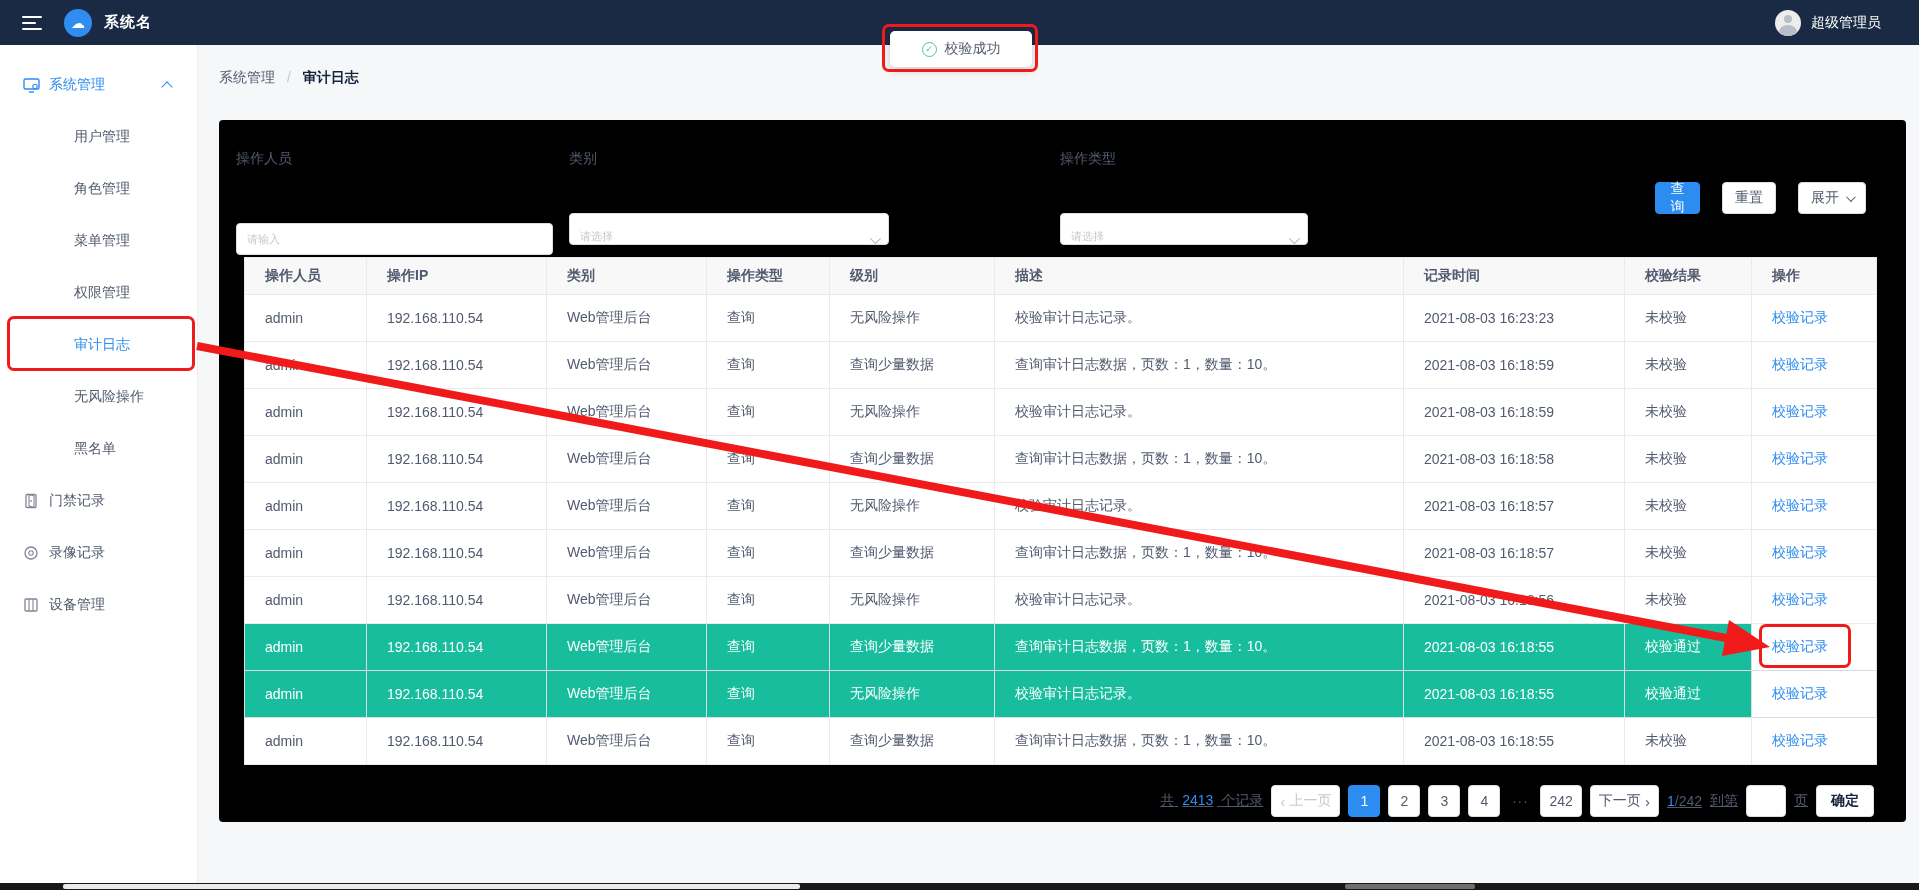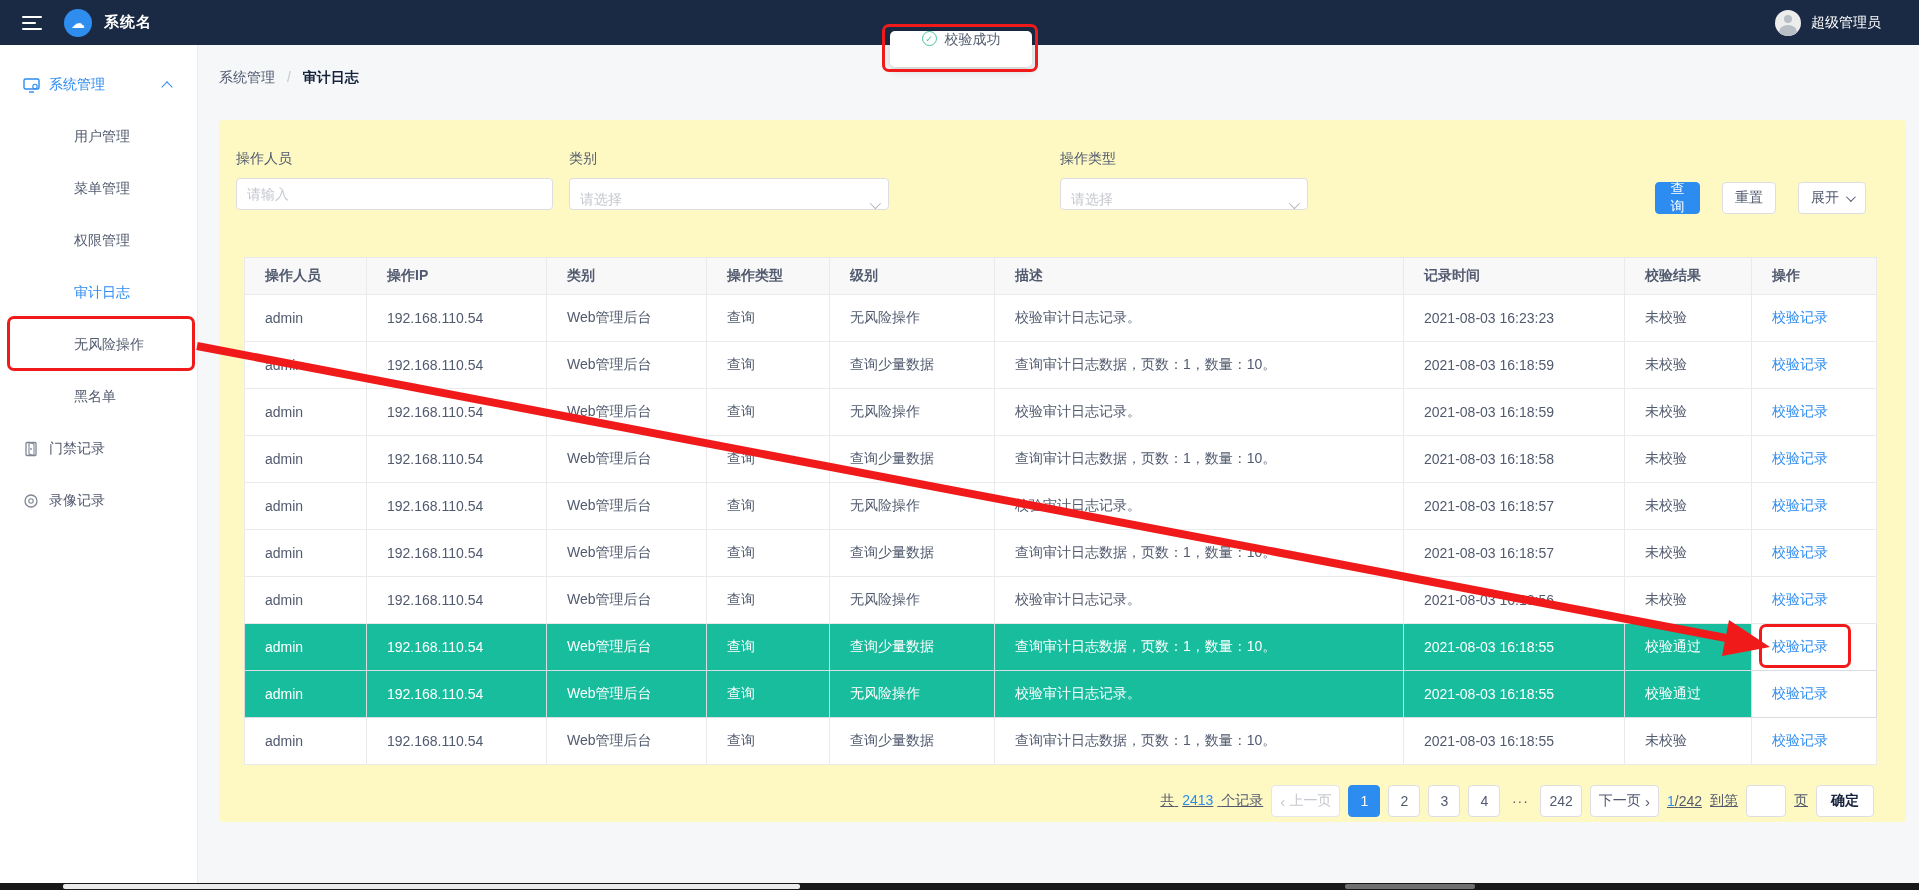--- a/index.html
+++ b/index.html
@@ -38,32 +38,32 @@
   .gray-ic { color:#808695; }
   .blue-ic { color:#2d8cf0; }
 
   
   .main { position:absolute; left:199px; top:45px; right:0; bottom:7px; background:#f5f7f9; }
   .breadcrumb { position:absolute; left:20px; top:24px; }
   .bc-parent { color:#515a6e; cursor:pointer; }
   .bc-sep { color:#c5c8ce; margin:0 8px; }
   .bc-current { color:#17233d; font-weight:bold; }
 
-  .card { position:absolute; left:20px; right:13px; top:75px; height:702px; background:#fef9c3;
+  .card { position:absolute; left:20px; right:13px; top:75px; height:702px; background:#000000;
     border-radius:4px; }
 
   
   .field { position:absolute; top:30px; }
   .field .f-label { display:block; margin-bottom:10px; color:#515a6e; }
   .f1 { left:17px;  width:317px; }
   .f2 { left:350px; width:320px; }
   .f3 { left:841px; width:248px; }
   .t-input, .t-select { width:100%; height:32px; border:1px solid #dcdee2; border-radius:4px;
-    background:#fff; padding:0 10px; font-size:14px; color:#515a6e;
-    font-family:"Liberation Sans","DejaVu Sans",sans-serif; }
+    background:#fff; padding:0 10px; font-size:11px; color:#515a6e;
+    font-family:"Liberation Sans","DejaVu Sans",sans-serif;margin-top:45px; }
   .t-input::placeholder { color:#c5c8ce; }
   .t-select { display:flex; align-items:flex-end; cursor:pointer; }
   .t-select .ph { color:#c5c8ce; }
   .sel-chev { margin-left:auto; width:8px; height:8px; border-right:1.2px solid #b0b4bd;
     border-bottom:1.2px solid #b0b4bd; transform:rotate(45deg) translateY(-2px); }
   .btns { position:absolute; top:62px; right:40px; display:flex; gap:22px; }
   .btn { height:32px; border-radius:4px; border:1px solid #dcdee2; background:#fff; color:#515a6e;
     font-size:14px; padding:0 12px; cursor:pointer; display:flex; align-items:center; gap:7px;
     font-family:"Liberation Sans","DejaVu Sans",sans-serif; }
   .btn-primary { background:#2d8cf0; border-color:#2d8cf0; color:#fff; width:45px; justify-content:center; }
@@ -90,21 +90,21 @@
   .pg-btn.disabled { color:#c5c8ce; border-color:#e4e6ea; cursor:default; }
   .pg-btn.active { background:#2d8cf0; border-color:#2d8cf0; color:#fff; }
   .pg-ellipsis { width:24px; text-align:center; color:#515a6e; letter-spacing:1px; }
   .pg-arrow { font-size:15px; line-height:1; }
   .ratio-cur { color:#2d8cf0; }
   .goto-input { width:40px; height:32px; border:1px solid #dcdee2; border-radius:4px; }
   .pg-confirm { font-weight:bold; color:#17233d; padding:0 14px; }
 
   
   .toast { position:absolute; left:890px; top:31px; width:142px; height:36px; background:#fff;
-    border-radius:5px; box-shadow:0 3px 10px rgba(0,0,0,.18); display:flex; align-items:flex-start;
+    border-radius:5px; box-shadow:0 3px 10px rgba(0,0,0,.18); display:flex; align-items:center;
     justify-content:center; gap:8px; z-index:8; }
   .check-circle { width:15px; height:15px; border:1.4px solid #4cc69a; border-radius:50%;
     color:#4cc69a; font-size:9px; display:flex; align-items:center; justify-content:center; }
   .check-circle::before { content:"\2713"; }
 
   
   .anno { position:absolute; border:3px solid #f01a1a; border-radius:7px; z-index:9; pointer-events:none; }
   .anno-toast   { left:882px;  top:24px;  width:156px; height:48px; }
   .anno-sidebar { left:7px;    top:316px; width:188px; height:55px; }
   .anno-link    { left:1759px; top:624px; width:92px;  height:44px; }
@@ -148,20 +148,23 @@
         </svg>
     </span>
     <span class="lbl">系统管理</span>
     <span class="chev up"></span>
   </div>
   <div id="submenu-list">
       <div class="sub-item">
     <span class="sub-label">用户管理</span>
   </div>
       <div class="sub-item">
+    <span class="sub-label">角色管理</span>
+  </div>
+      <div class="sub-item">
     <span class="sub-label">菜单管理</span>
   </div>
       <div class="sub-item">
     <span class="sub-label">权限管理</span>
   </div>
       <div class="sub-item active">
     <span class="sub-label">审计日志</span>
   </div>
       <div class="sub-item">
     <span class="sub-label">无风险操作</span>
@@ -181,20 +184,30 @@
     <span class="lbl">门禁记录</span>
   </div>
   <div class="side-item">
     <span class="ic gray-ic">
       <svg class="mini" width="16" height="16" viewBox="0 0 16 16">
           <circle cx="8" cy="8" r="6" fill="none" stroke="#808695" stroke-width="1.3"></circle>
           <circle cx="8" cy="8" r="2.2" fill="none" stroke="#808695" stroke-width="1.1"></circle>
         </svg>
     </span>
     <span class="lbl">录像记录</span>
+  </div>
+  <div class="side-item">
+    <span class="ic gray-ic">
+      <svg class="mini" width="16" height="16" viewBox="0 0 16 16">
+          <rect x="2" y="2" width="12" height="12" rx="1" fill="none" stroke="#808695" stroke-width="1.3"></rect>
+          <line x1="6" y1="2" x2="6" y2="14" stroke="#808695" stroke-width="1.1"></line>
+          <line x1="10" y1="2" x2="10" y2="14" stroke="#808695" stroke-width="1.1"></line>
+        </svg>
+    </span>
+    <span class="lbl">设备管理</span>
   </div>
 </div>
 
 <div class="main">
   <div class="breadcrumb">
     <span class="bc-parent">系统管理</span>
     <span class="bc-sep">/</span>
     <span class="bc-current">审计日志</span>
   </div>
 

